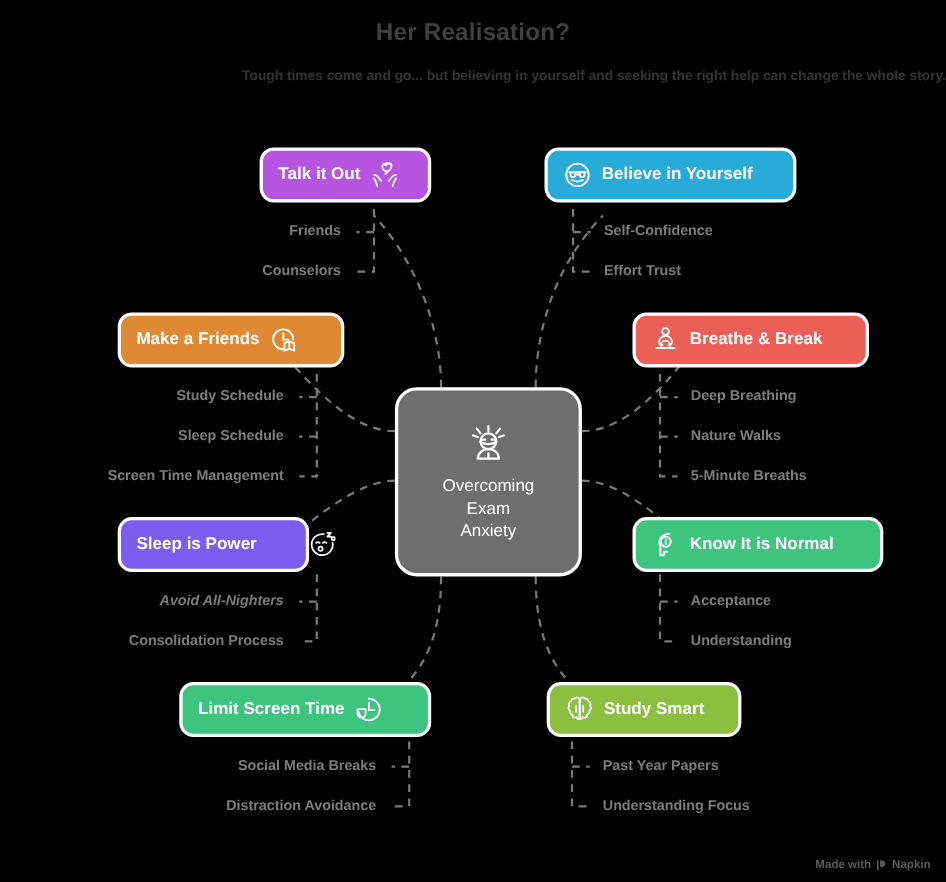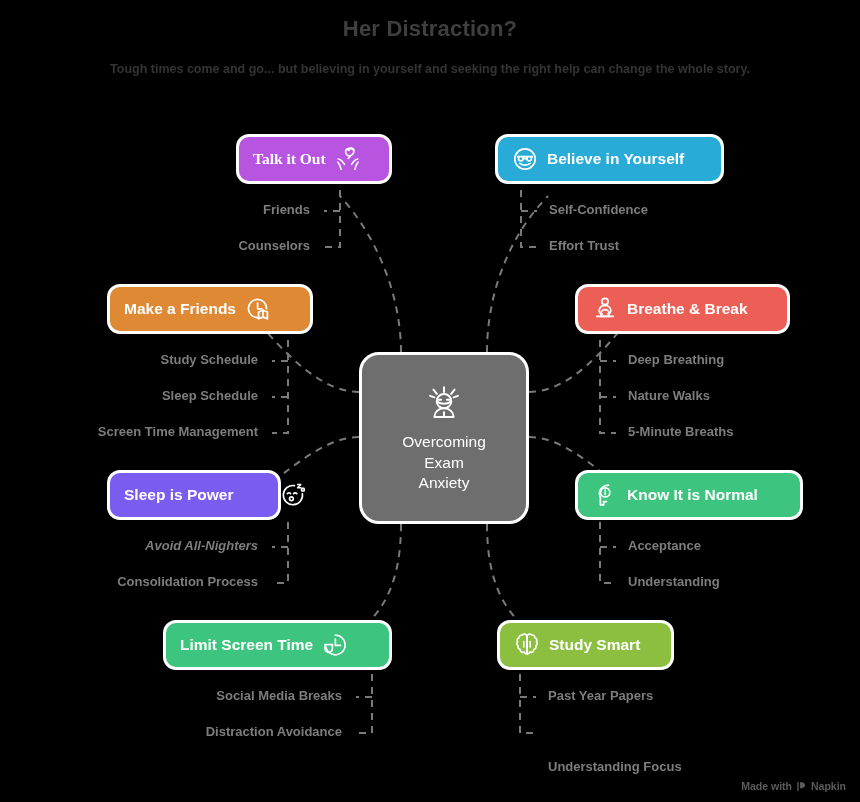--- a/index.html
+++ b/index.html
@@ -37,21 +37,21 @@
     text-align: center;
     color: #3f3f3f;
     font-size: 22px;
     font-weight: bold;
     letter-spacing: .2px;
   }
   .page-subtitle {
     position: absolute;
     left: 0; top: 62px;
     width: 860px;
-    text-align: center;
+    text-align: right;
     color: #343434;
     font-size: 12.5px;
     font-weight: bold;
   }
 
   
   .center-node {
     position: absolute;
     left: 359px;
     top: 352px;
@@ -180,39 +180,39 @@
       <path d="M600,547 L616,547"></path>
 
       <path d="M372,674 L372,733 L356,733"></path>
       <path d="M372,697 L356,697"></path>
 
       <path d="M520,674 L520,733 L536,733"></path>
       <path d="M520,697 L536,697"></path>
     </g>
   </svg>
 
-  <div class="page-title">Her Distraction?</div>
+  <div class="page-title">Her Realisation?</div>
   <div class="page-subtitle">Tough times come and go... but believing in yourself and seeking the right help can change the whole story.</div>
 
   <div class="center-node">
     <svg class="center-icon" viewBox="0 0 48 48" fill="none" stroke="#ffffff" stroke-width="2.1" stroke-linecap="round" stroke-linejoin="round">
       <circle cx="24" cy="20" r="7.5"></circle>
       <path d="M17.5 18.5 L21 18.5 M27 18.5 L30.5 18.5"></path>
       <path d="M16.5 20.5 Q24 25 31.5 20.5"></path>
       <path d="M24 27.5 c-6 0-10 4-10 9 h20 c0-5-4-9-10-9z"></path>
       <path d="M24 31.5 L24 36"></path>
       <path d="M13 8 L16.5 12.5 M24 5.5 L24 10.5 M35 8 L31.5 12.5"></path>
       <path d="M9.5 14.5 L14 16 M38.5 14.5 L34 16"></path>
     </svg>
     <div class="center-label">Overcoming
 Exam
 Anxiety</div>
   </div>
 
-  <div class="badge icon-right" style="left:236px; top:134px; width:156px; background:#b855e0;font-family:Liberation Serif, serif;">
+  <div class="badge icon-right" style="left:236px; top:134px; width:156px; background:#b855e0;">
     <span class="badge-label">Talk it Out</span>
     <svg class="badge-icon" viewBox="0 0 26 26" fill="none" stroke="#ffffff" stroke-width="1.6" stroke-linecap="round" stroke-linejoin="round">
       <path d="M13 3.2 a3.4 3.4 0 0 1 5.6 3.6 l-.3 .4 a4 4 0 1 1-6.4-4.4"></path>
       <path d="M18.8 3.4 a3.3 3.3 0 0 0-4.6 .3 l-.6 .7-.7-.6"></path>
       <path d="M15.2 10.4 L13.2 12.4"></path>
       <path d="M3.2 13 c1.8 0 2.9 1 3.9 2.3 l2.3 3"></path>
       <path d="M6 23.2 c-.6-2.6-1.4-5-3-7"></path>
       <path d="M22.8 13 c-1.8 0-2.9 1-3.9 2.3 l-2.3 3"></path>
       <path d="M20 23.2 c.6-2.6 1.4-5 3-7"></path>
     </svg>
@@ -300,21 +300,21 @@
   <div class="badge icon-left" style="left:497px; top:620px; width:177px; background:#8cbf3f;">
     <svg class="badge-icon" viewBox="0 0 26 26" fill="none" stroke="#ffffff" stroke-width="1.6" stroke-linecap="round" stroke-linejoin="round">
       <path d="M13 4.2 a2.7 2.7 0 0 0-4.8-1.1 2.5 2.5 0 0 0-3.1 2.6 2.6 2.6 0 0 0-1.5 4 2.6 2.6 0 0 0 .6 4.2 2.6 2.6 0 0 0 2 3.6 2.6 2.6 0 0 0 4 2.4 2.5 2.5 0 0 0 2.8 1.9z"></path>
       <path d="M13 4.2 a2.7 2.7 0 0 1 4.8-1.1 2.5 2.5 0 0 1 3.1 2.6 2.6 2.6 0 0 1 1.5 4 2.6 2.6 0 0 1-.6 4.2 2.6 2.6 0 0 1-2 3.6 2.6 2.6 0 0 1-4 2.4 2.5 2.5 0 0 1-2.8 1.9z"></path>
       <path d="M13 4.2 v17.6"></path>
       <path d="M9.8 9.6 v5.4 M16.2 9.6 v5.4"></path>
     </svg>
     <span class="badge-label">Study Smart</span>
   </div>
   <div class="leaf l" style="left:548px; top:689px; width:240px;">Past Year Papers</div>
-  <div class="leaf l" style="left:548px; top:725px; width:240px;margin-top:35px;">Understanding Focus</div>
+  <div class="leaf l" style="left:548px; top:725px; width:240px;">Understanding Focus</div>
 
   <div class="footer">
     <span>Made with</span>
     <svg class="brand-mark" viewBox="0 0 12 12" fill="#5b5b5b">
       <path d="M1.4 1.2 h1.5 v9.6 h-1.5z"></path>
       <path d="M4.4 1.2 c3.2 0 5.4 1.4 5.4 3.4 s-2.2 3.4-5.4 3.4z"></path>
     </svg>
     <span>Napkin</span>
   </div>
 

